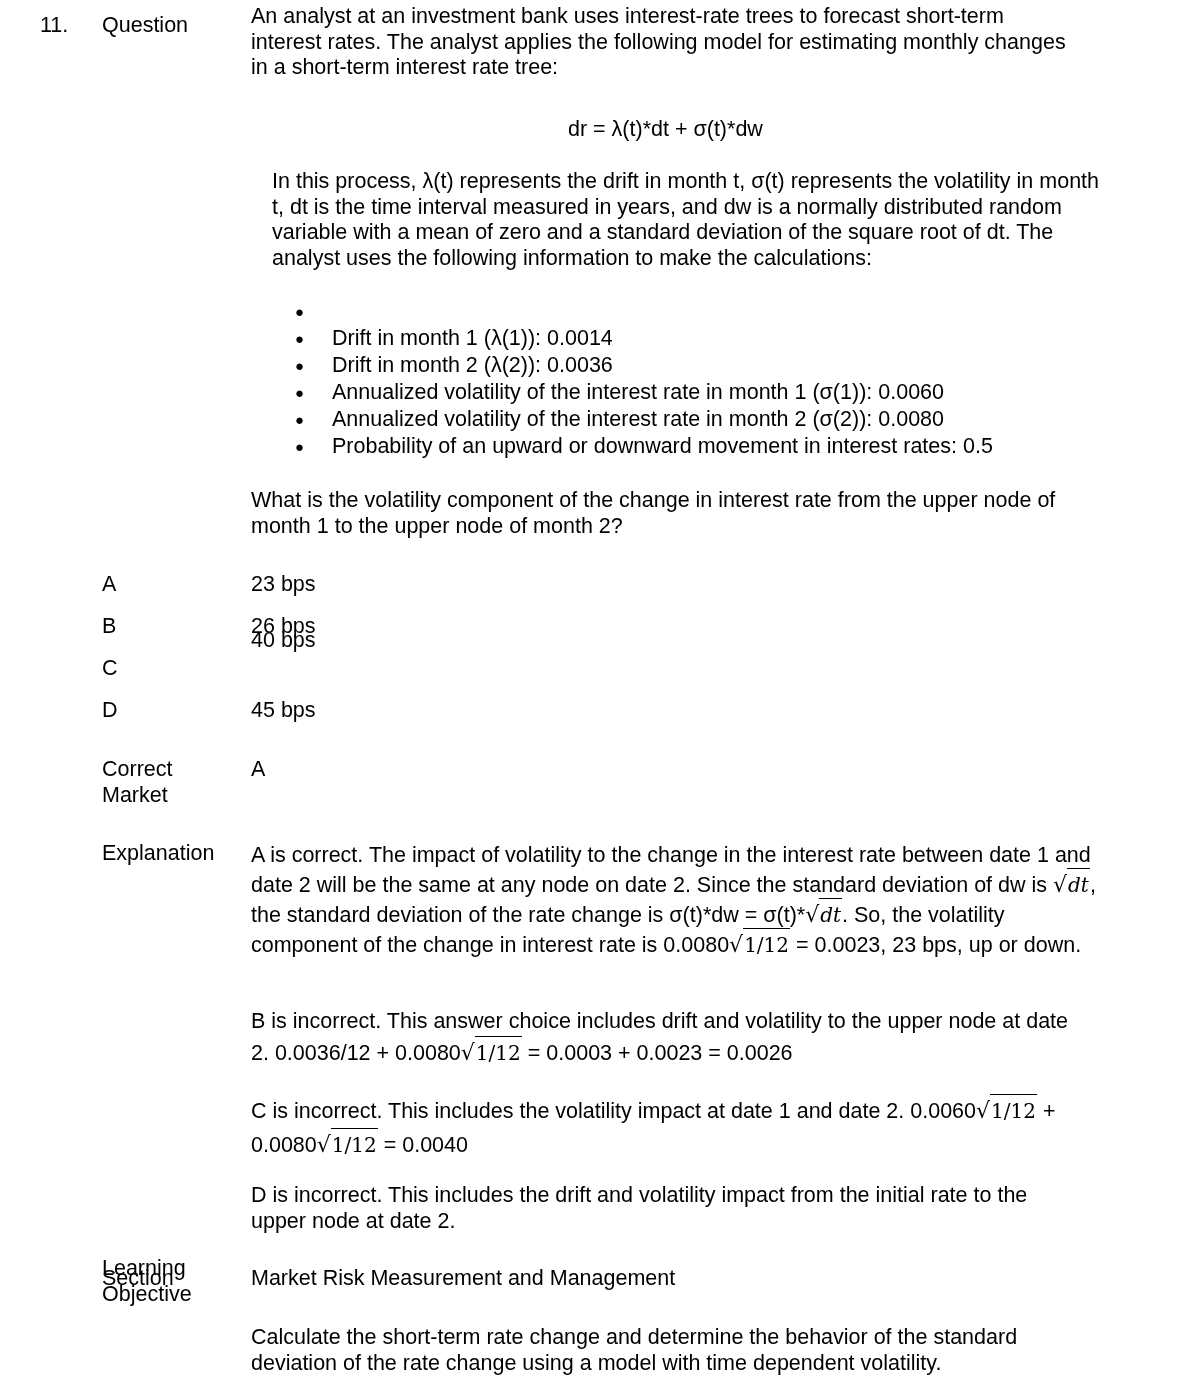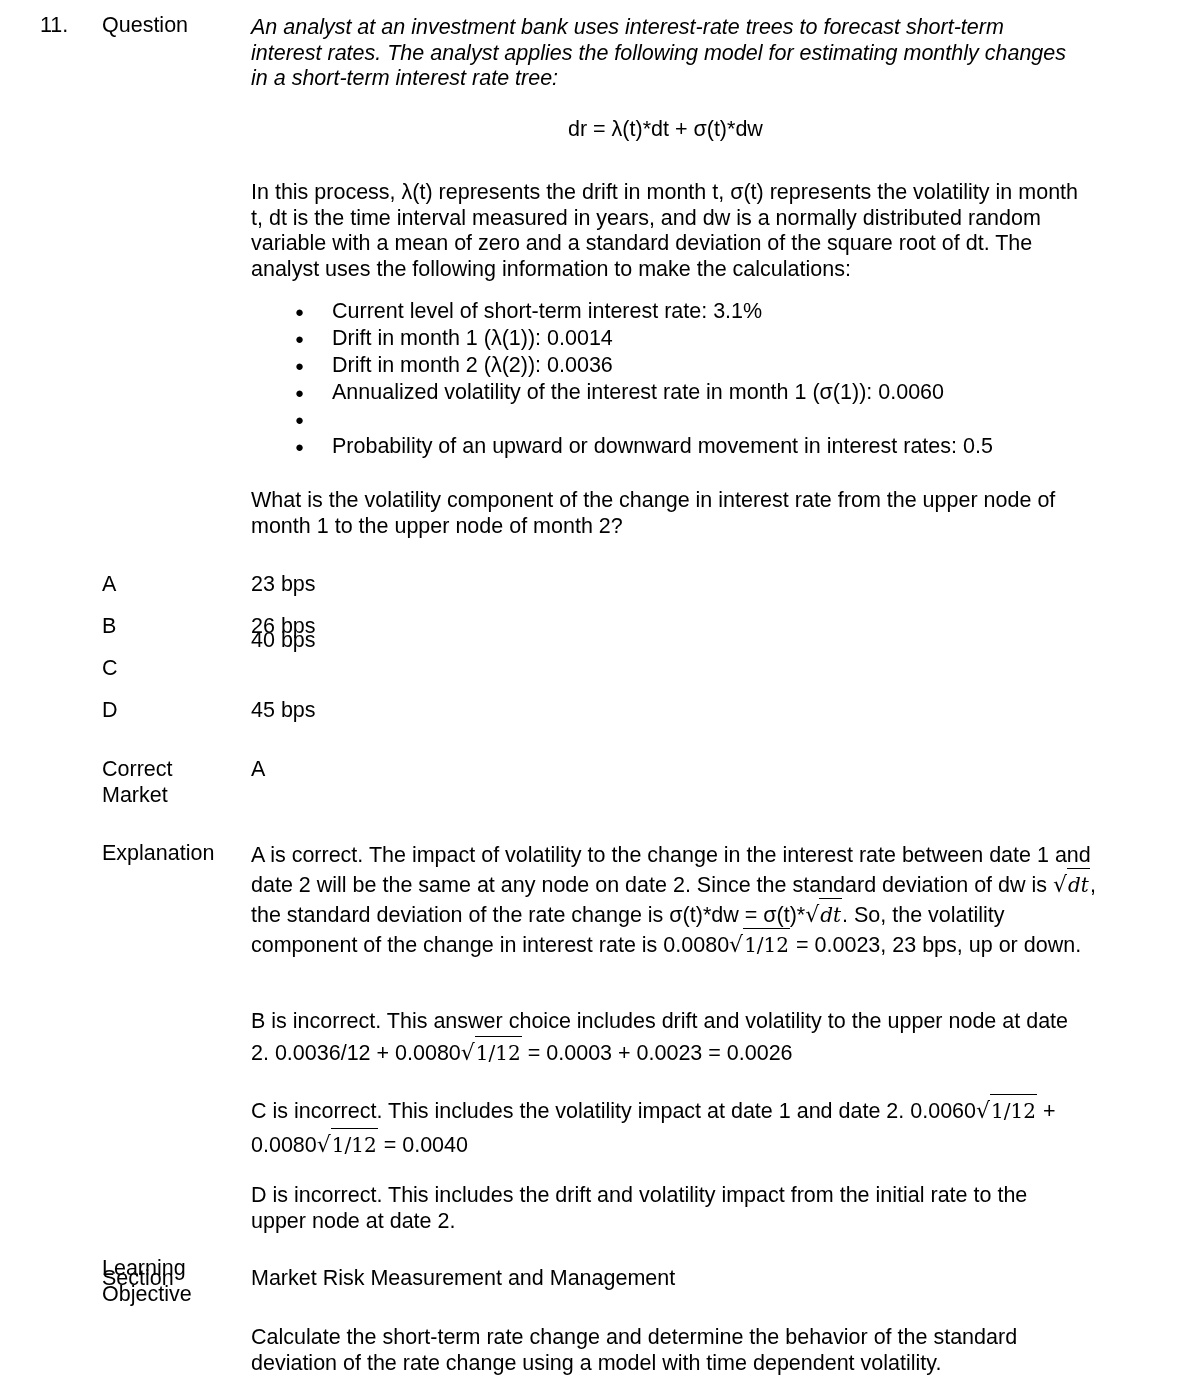--- a/index.html
+++ b/index.html
@@ -20,32 +20,32 @@
   ul.bullets li { position: relative; padding-left: 81px; height: 27px; line-height: 27px; }
   ul.bullets li .dot { position: absolute; left: 44px; top: 0; font-size: 15px; }
   .p { margin: 0; }
 </style>
 </head>
 <body>
 
 <div class="abs num" style="top:13px;">11.</div>
 <div class="abs lbl" style="top:13px;">Question</div>
 
-<p class="abs body p" style="top:15px;width:820px;font-style:italic;">An analyst at an investment bank uses interest-rate trees to forecast short-term interest rates. The analyst applies the following model for estimating monthly changes in a short-term interest rate tree:</p>
+<p class="abs body p" style="top:4px;width:820px;">An analyst at an investment bank uses interest-rate trees to forecast short-term interest rates. The analyst applies the following model for estimating monthly changes in a short-term interest rate tree:</p>
 
 <div class="abs" style="top:117px;left:568px;">dr = λ(t)*dt + σ(t)*dw</div>
 
-<p class="abs body p" style="top:180px;width:830px;">In this process, λ(t) represents the drift in month t, σ(t) represents the volatility in month t, dt is the time interval measured in years, and dw is a normally distributed random variable with a mean of zero and a standard deviation of the square root of dt. The analyst uses the following information to make the calculations:</p>
+<p class="abs body p" style="top:169px;width:830px;margin-left:21px;">In this process, λ(t) represents the drift in month t, σ(t) represents the volatility in month t, dt is the time interval measured in years, and dw is a normally distributed random variable with a mean of zero and a standard deviation of the square root of dt. The analyst uses the following information to make the calculations:</p>
 
 <ul class="abs bullets" style="top:298px;left:251px;width:850px;">
-  <li><span class="dot">●</span><span>Current level of short-term interest rate: 3.1%</span></li>
+  <li><span class="dot">●</span></li>
   <li><span class="dot">●</span><span>Drift in month 1 (λ(1)): 0.0014</span></li>
   <li><span class="dot">●</span><span>Drift in month 2 (λ(2)): 0.0036</span></li>
   <li><span class="dot">●</span><span>Annualized volatility of the interest rate in month 1 (σ(1)): 0.0060</span></li>
-  <li><span class="dot">●</span></li>
+  <li><span class="dot">●</span><span>Annualized volatility of the interest rate in month 2 (σ(2)): 0.0080</span></li>
   <li><span class="dot">●</span><span>Probability of an upward or downward movement in interest rates: 0.5</span></li>
 </ul>
 
 <p class="abs body p" style="top:488px;width:830px;">What is the volatility component of the change in interest rate from the upper node of month 1 to the upper node of month 2?</p>
 
 <div class="abs lbl" style="top:572px;">A</div>
 <div class="abs body" style="top:572px;">23 bps</div>
 <div class="abs lbl" style="top:614px;">B</div>
 <div class="abs body" style="top:614px;">26 bps</div>
 <div class="abs lbl" style="top:656px;">C</div>

